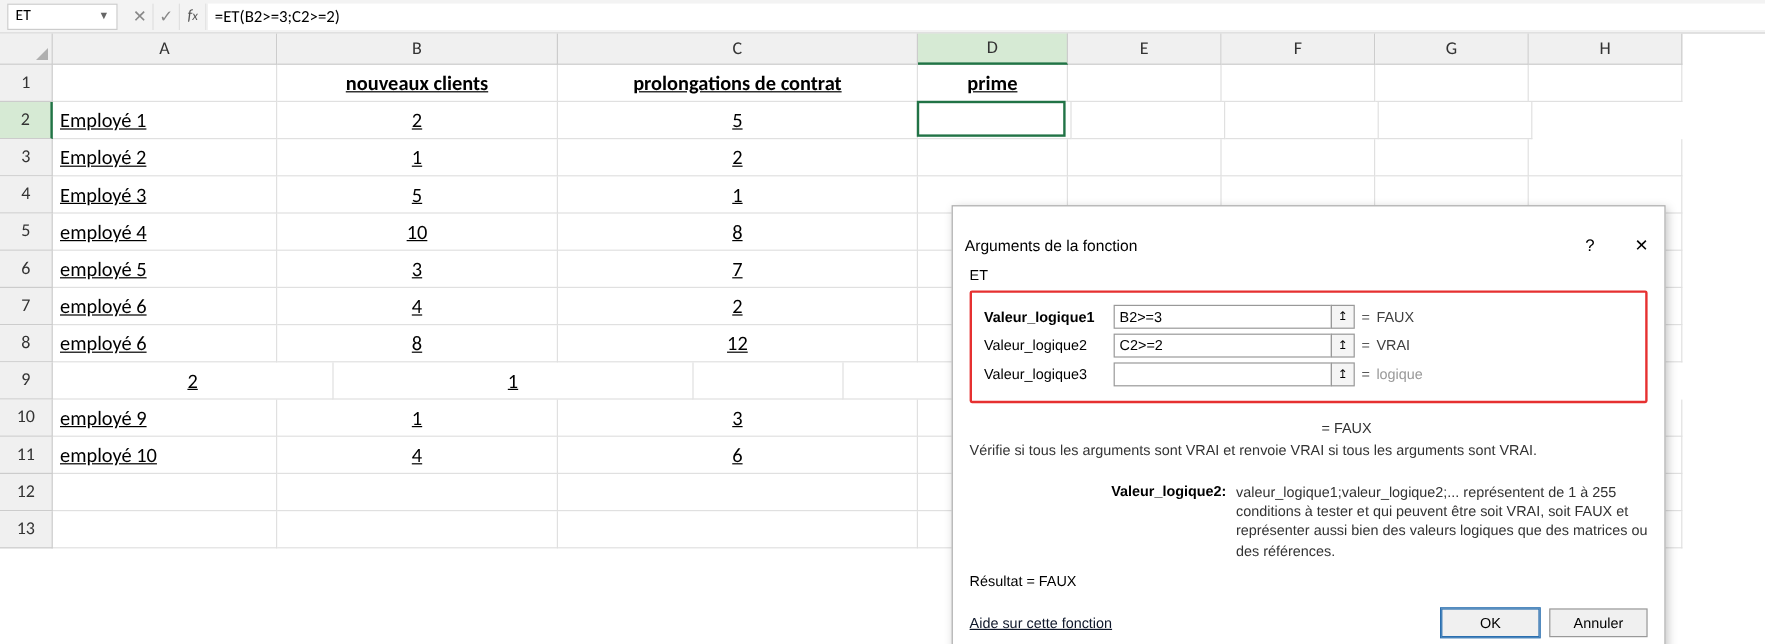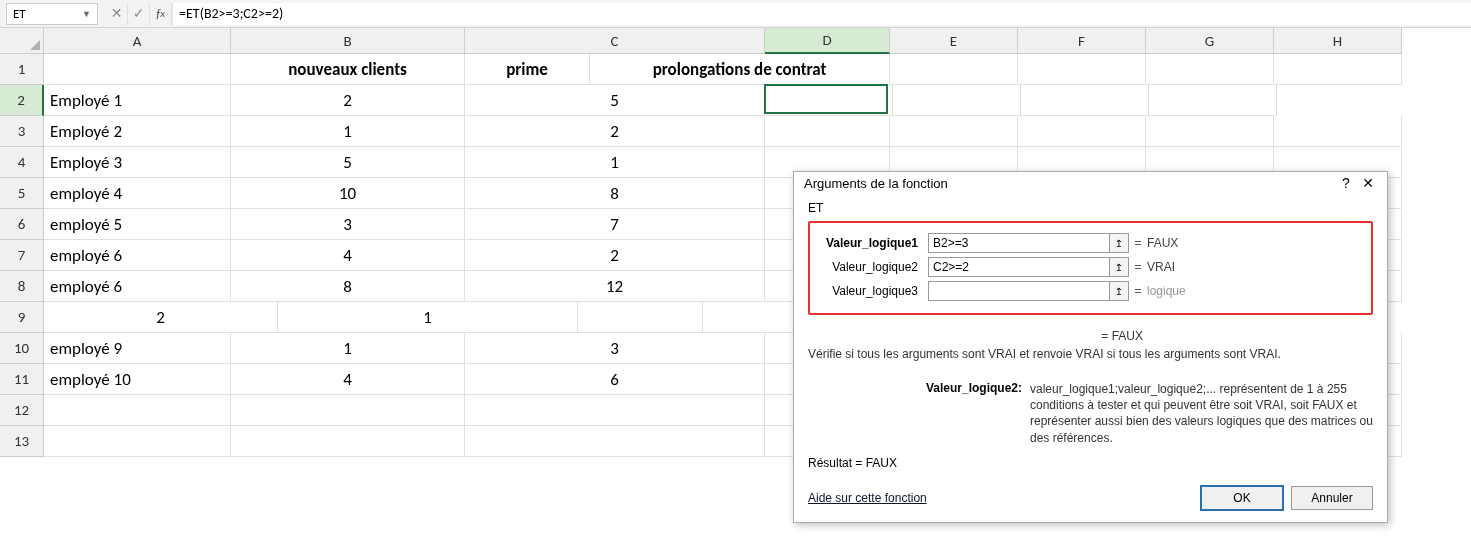--- a/index.html
+++ b/index.html
@@ -22,40 +22,40 @@
 .sel-all::after { content: ''; position: absolute; right: 3px; bottom: 3px; border-left: 10px solid transparent; border-bottom: 10px solid #b0b0b0; }
 
 .col-headers { position: absolute; left: 44px; top: 0; display: flex; height: 26px; z-index: 1; }
 .ch { background: #f0f0f0; border-right: 1px solid #ccc; border-bottom: 1px solid #ccc; display: flex; align-items: center; justify-content: center; color: #333; font-size: 15px; }
 .ch.active { background: #d6ead4; border-bottom: 2px solid #217346; }
 
 .row-headers { position: absolute; left: 0; top: 26px; width: 44px; z-index: 1; }
 .rh { height: 31px; background: #f0f0f0; border-right: 1px solid #ccc; border-bottom: 1px solid #ccc; display: flex; align-items: center; justify-content: center; color: #333; font-size: 15px; }
 .rh.active { background: #d6ead4; border-right: 2px solid #217346; }
 
-.cells { position: absolute; left: 44px; top: 26px; }
+.cells { position: absolute; left: 44px; top: 26px; text-decoration: underline; }
 .row { display: flex; height: 31px; }
 .cell { border-right: 1px solid #e0e0e0; border-bottom: 1px solid #e0e0e0; display: flex; align-items: center; padding: 0 6px; font-size: 17px; overflow: hidden; white-space: nowrap; }
 .cell.hdr { font-weight: bold; }
 .cell.center { justify-content: center; }
 .cell.left { justify-content: flex-start; }
 
 .active-cell-border { position: absolute; border: 2px solid #217346; pointer-events: none; z-index: 3; }
 
 
 .dialog { position: absolute; left: 793px; top: 171px; width: 595px; background: #fff; border: 1px solid #aaa; box-shadow: 2px 2px 8px rgba(0,0,0,0.25); font-family: "Segoe UI", Tahoma, sans-serif; font-size: 12px; z-index: 10; }
-.dlg-title { display: flex; align-items: center; padding: 3px 8px 4px 10px; font-size: 13px; }
+.dlg-title { display: flex; align-items: center; padding: 24px 8px 4px 10px; font-size: 13px; gap: 21px; }
 .dlg-title .t { flex: 1; }
 .dlg-title .help { width: 22px; text-align: center; font-size: 14px; cursor: pointer; }
 .dlg-title .close { width: 22px; text-align: center; font-size: 14px; cursor: pointer; }
 .dlg-body { padding: 4px 14px 10px 14px; }
 .func-name { font-size: 12px; margin: 2px 0 6px 0; }
 .args-box { border: 2px solid #e63030; border-radius: 2px; padding: 6px 10px 8px 10px; }
 .arg-row { display: flex; align-items: center; margin: 4px 0; }
-.arg-label { width: 108px; text-align: right; padding-right: 10px; }
+.arg-label { width: 108px; padding-right: 10px; }
 .arg-label.bold { font-weight: bold; }
 .arg-input { width: 182px; height: 20px; border: 1px solid #999; padding: 1px 4px; font-size: 12px; font-family: "Segoe UI", Tahoma, sans-serif; background: #fff; }
 .arg-ref-btn { width: 20px; height: 20px; border: 1px solid #999; margin-left: -1px; display: flex; align-items: center; justify-content: center; font-size: 10px; background: #f5f5f5; cursor: pointer; }
 .arg-eq { width: 18px; text-align: center; color: #555; }
 .arg-res { color: #404040; }
 .arg-res.pl { color: #999; }
 .eq-right { text-align: right; padding-right: 230px; margin: 14px 0 4px 0; color: #333; }
 .desc { margin: 4px 0 8px 0; color: #333; }
 .arg-help { display: flex; margin: 20px 0 10px 0; }
 .arg-help .ahl { width: 222px; text-align: right; font-weight: bold; padding-right: 8px; }
@@ -107,22 +107,22 @@
       <div class="rh">9</div>
       <div class="rh">10</div>
       <div class="rh">11</div>
       <div class="rh">12</div>
       <div class="rh">13</div>
     </div>
   <div class="cells" id="cells">
       <div class="row">
         <div class="cell hdr center" style="width: 187px;"></div>
         <div class="cell hdr center" style="width: 234px;">nouveaux clients</div>
+        <div class="cell hdr center" style="width: 300px;">prolongations de contrat</div>
         <div class="cell hdr center" style="width: 125px;">prime</div>
-        <div class="cell hdr center" style="width: 300px;">prolongations de contrat</div>
         <div class="cell hdr center" style="width: 128px;"></div>
         <div class="cell hdr center" style="width: 128px;"></div>
         <div class="cell hdr center" style="width: 128px;"></div>
         <div class="cell hdr center" style="width: 128px;"></div>
       </div>
       <div class="row">
         <div class="cell left" style="width: 187px;">Employé 1</div>
         <div class="cell center" style="width: 234px;">2</div>
         <div class="cell center" style="width: 300px;">5</div>
         <div class="cell center" style="width: 128px;"></div>

